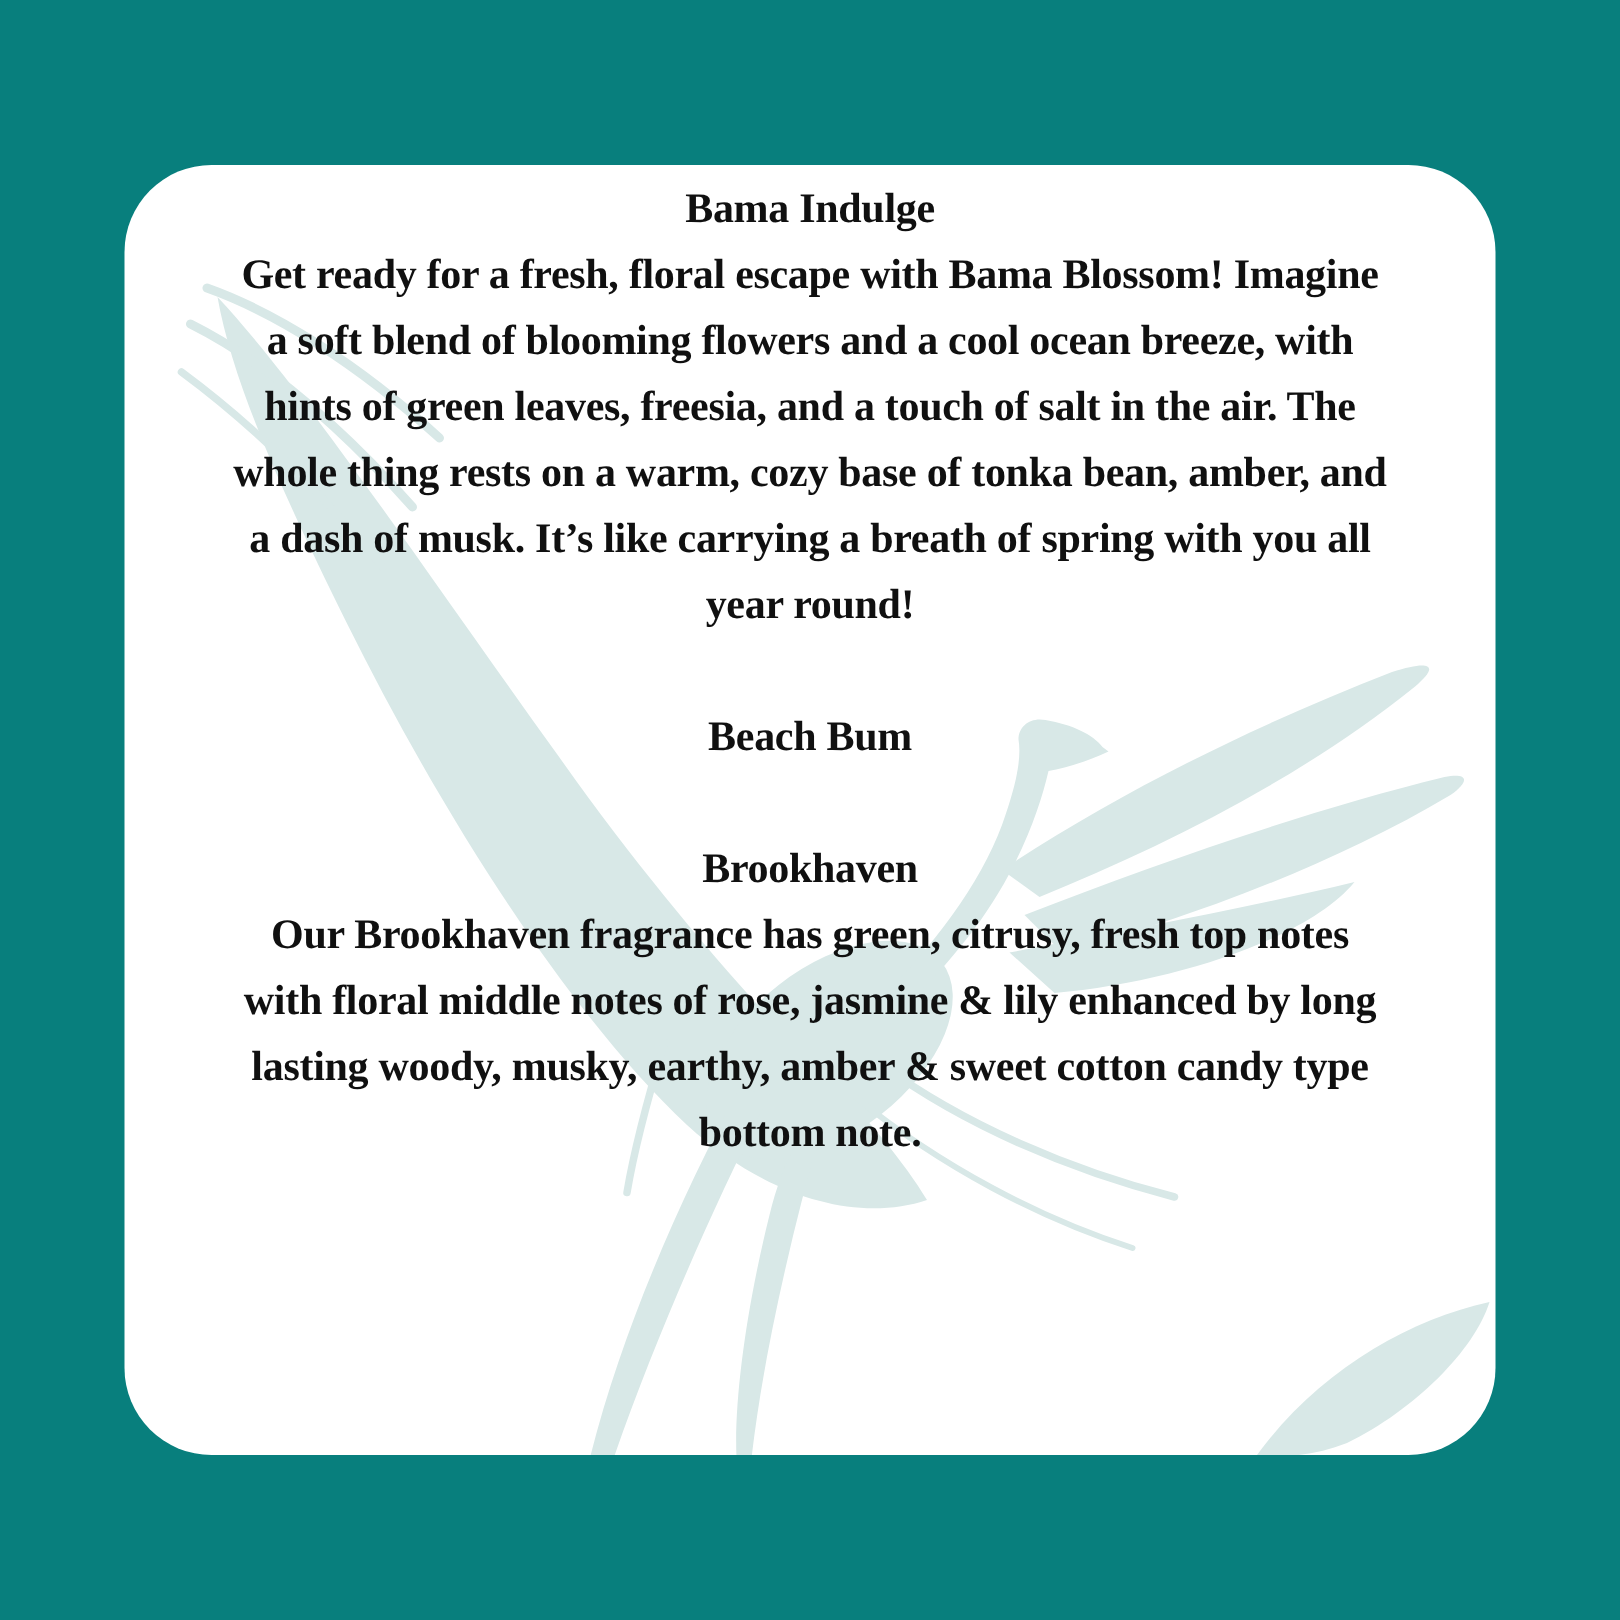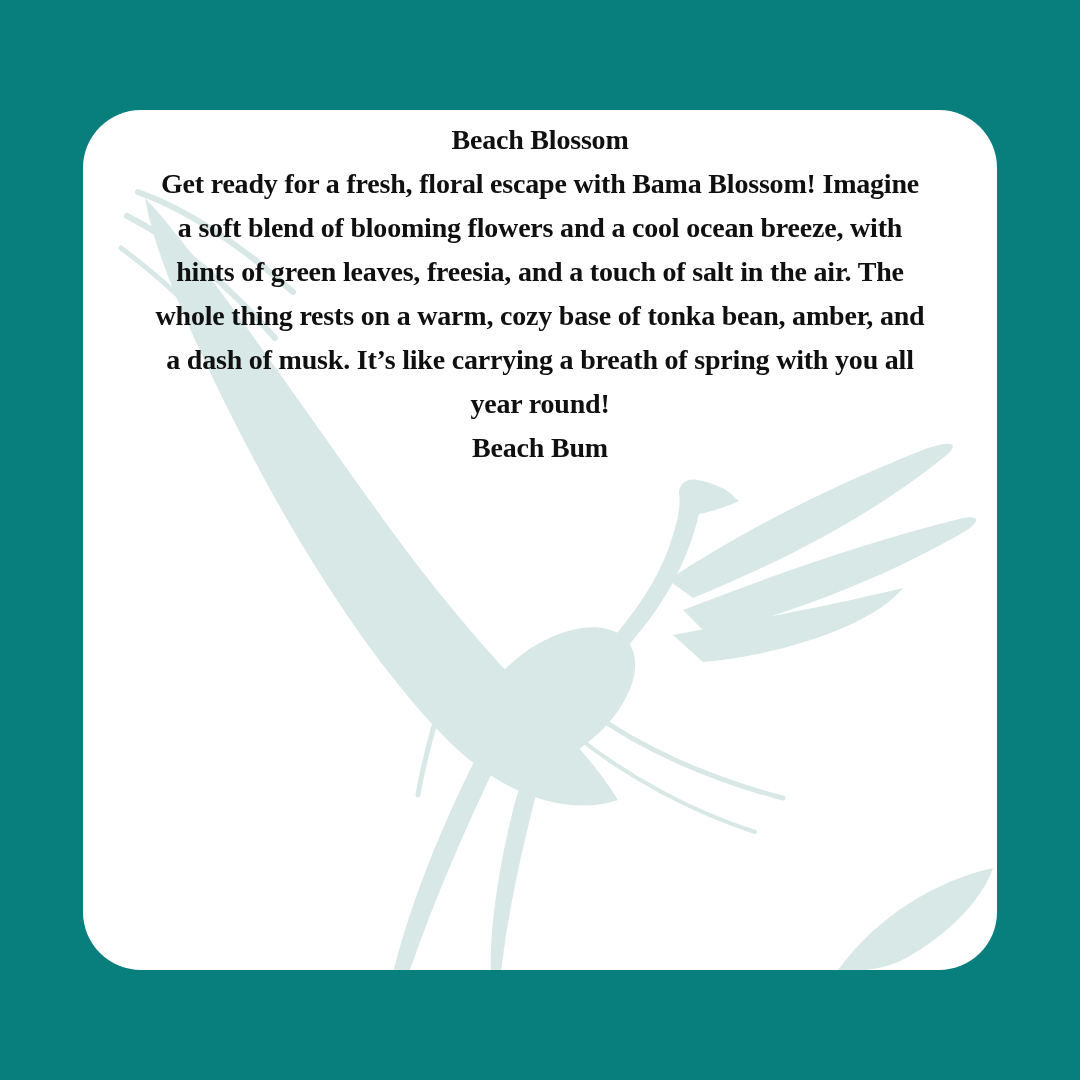--- a/index.html
+++ b/index.html
@@ -43,21 +43,21 @@
     position: relative;
     z-index: 2;
     padding: 8px 24px;
     text-align: center;
     color: var(--text-color);
     font-weight: 700;
     font-size: 28px;
     line-height: 44px;
     letter-spacing: -0.2px;
   }
-  .fragrance-section + .fragrance-section { }
+  .fragrance-section + .fragrance-section { margin-top: 44px; }
   .section-title { font-size: 28px; font-weight: 700; }
   .section-body { white-space: pre-line; }
 </style>
 </head>
 <body>
 
 <div class="canvas">
   <div class="card">
 
     <svg class="watermark" viewBox="0 0 914 860" preserveAspectRatio="none" aria-hidden="true">
@@ -92,29 +92,36 @@
       <path class="wm-stroke" stroke-width="4" d="M488,622 C545,668 610,702 672,722"></path>
       <path class="wm-stroke" stroke-width="5" d="M360,585 C348,625 340,655 335,685"></path>
 
       <path class="wm-fill" d="M755,860 C795,805 855,770 910,758 C900,790 860,830 815,852
                C795,860 775,862 755,860 Z"></path>
     </svg>
 
     <div class="card-content">
 
       <div class="fragrance-section">
-        <div class="section-title">Beach Blossom</div>
+        <div class="section-title">Bama Indulge</div>
         <div class="section-body">Get ready for a fresh, floral escape with Bama Blossom! Imagine
 a soft blend of blooming flowers and a cool ocean breeze, with
 hints of green leaves, freesia, and a touch of salt in the air. The
 whole thing rests on a warm, cozy base of tonka bean, amber, and
 a dash of musk. It’s like carrying a breath of spring with you all
 year round!</div>
       </div>
 
       <div class="fragrance-section">
         <div class="section-title">Beach Bum</div>
       </div>
 
+      <div class="fragrance-section">
+        <div class="section-title">Brookhaven</div>
+        <div class="section-body">Our Brookhaven fragrance has green, citrusy, fresh top notes
+with floral middle notes of rose, jasmine &amp; lily enhanced by long
+lasting woody, musky, earthy, amber &amp; sweet cotton candy type
+bottom note.</div>
+      </div>
 
     </div>
   </div>
 </div>
 
 </body></html>

